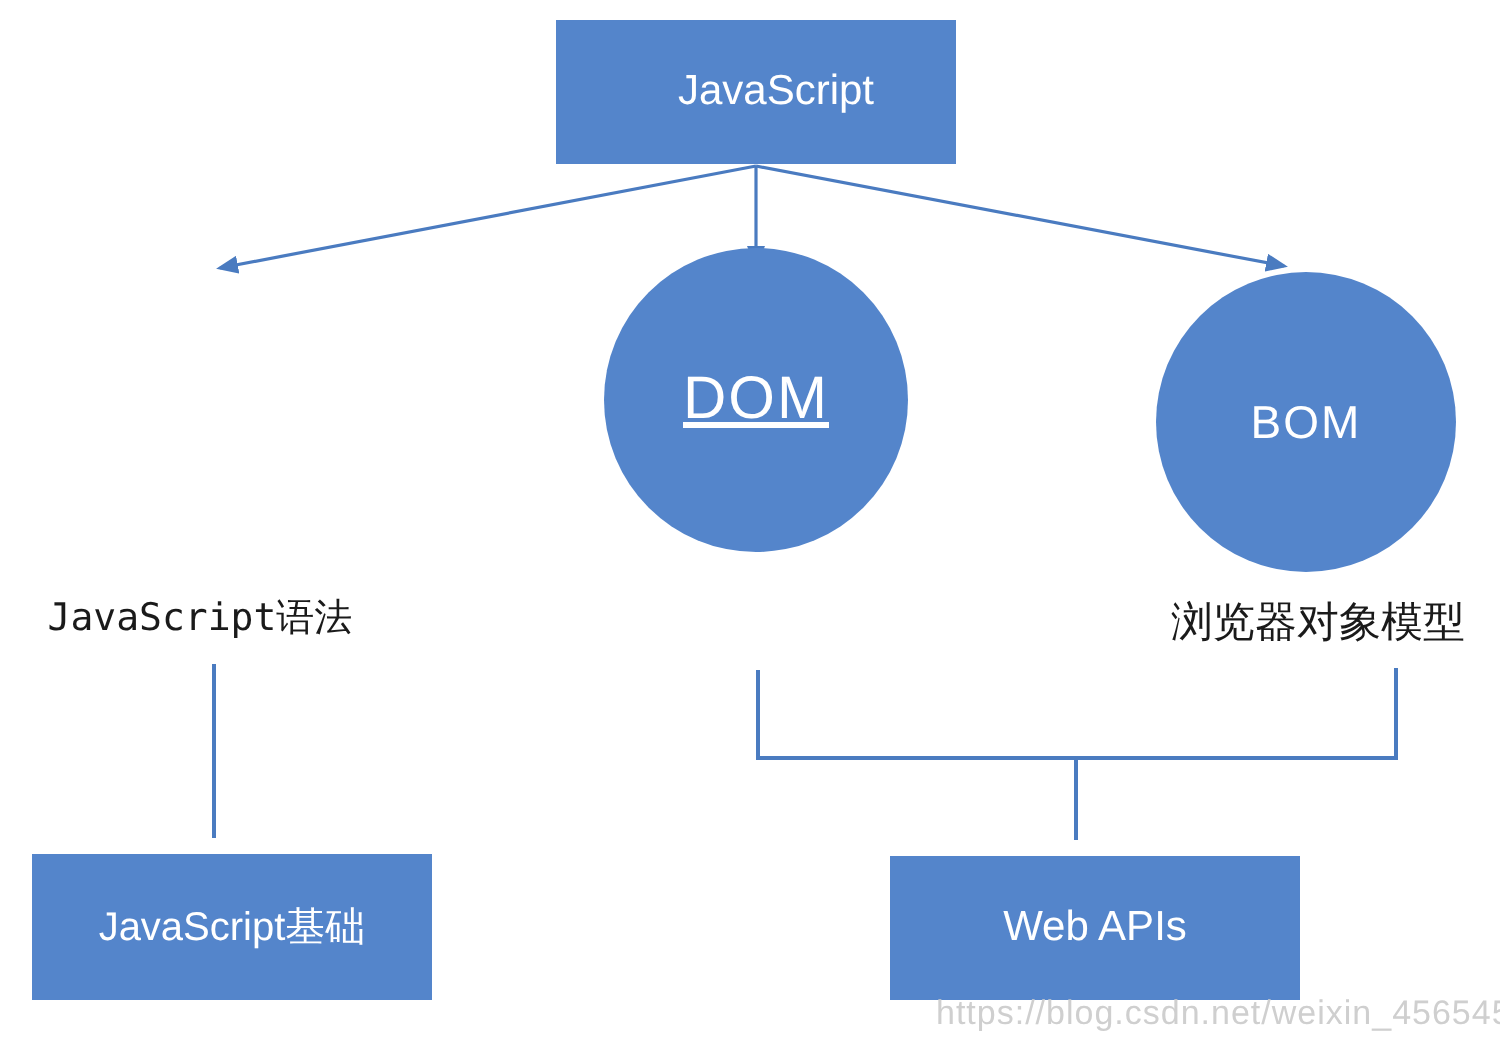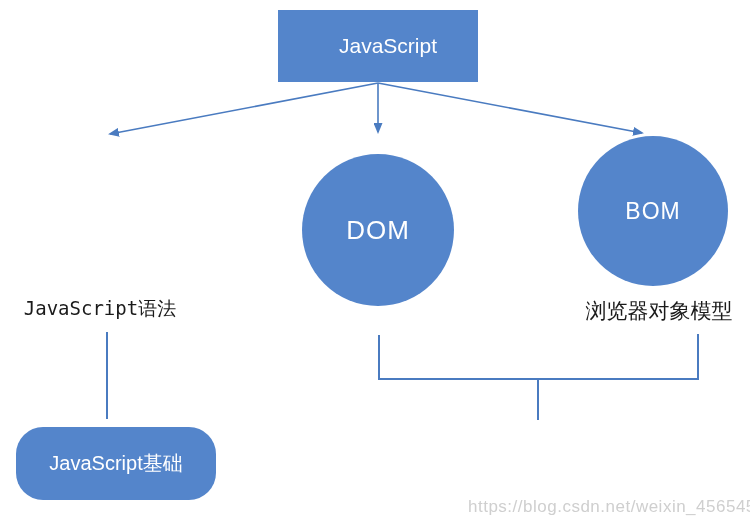--- a/index.html
+++ b/index.html
@@ -37,21 +37,21 @@
     left: 278px; top: 10px;
     width: 200px; height: 72px;
     font-size: 21px;
     padding-left: 20px;
   }
   .circle {
     border-radius: 50%;
     font-size: 20px;
   }
   .circle-ecmascript { left: 24px;  top: 138px; width: 150px; height: 150px; font-size: 20px; }
-  .circle-dom        { left: 302px; top: 154px; width: 152px; height: 152px; font-size: 26px; letter-spacing: 1px; }
+  .circle-dom        { left: 302px; top: 124px; width: 152px; height: 152px; font-size: 30px; letter-spacing: 1px; text-decoration: underline; }
   .circle-bom        { left: 578px; top: 136px; width: 150px; height: 150px; font-size: 23px; letter-spacing: 1px; text-align: right; }
   .circle-label {
     position: absolute;
     width: 220px;
     text-align: center;
     color: #1a1a1a;
     white-space: nowrap;
   }
   .label-ecmascript {
     left: -10px; top: 296px;
@@ -63,21 +63,20 @@
     font-size: 21px;
   }
   .label-bom {
     left: 549px; top: 297px;
     font-size: 21px;
   }
   .rect-basics {
     left: 16px; top: 427px;
     width: 200px; height: 73px;
     font-size: 20px;
-    border-radius: 27px;
   }
   .rect-webapis {
     left: 445px; top: 428px;
     width: 205px; height: 72px;
     font-size: 21px;
   }
   .watermark {
     position: absolute;
     left: 468px; top: 497px;
     width: 282px;
@@ -114,16 +113,17 @@
 
   <div class="shape rect-root">JavaScript</div>
 
   <div class="shape circle circle-dom">DOM</div>
   <div class="shape circle circle-bom">BOM</div>
 
   <div class="circle-label label-ecmascript">JavaScript语法</div>
   <div class="circle-label label-bom">浏览器对象模型</div>
 
   <div class="shape rect-basics">JavaScript基础</div>
+  <div class="shape rect-webapis">Web APIs</div>
 
   <div class="watermark">https://blog.csdn.net/weixin_45654582</div>
 
 </div>
 
 </body></html>

